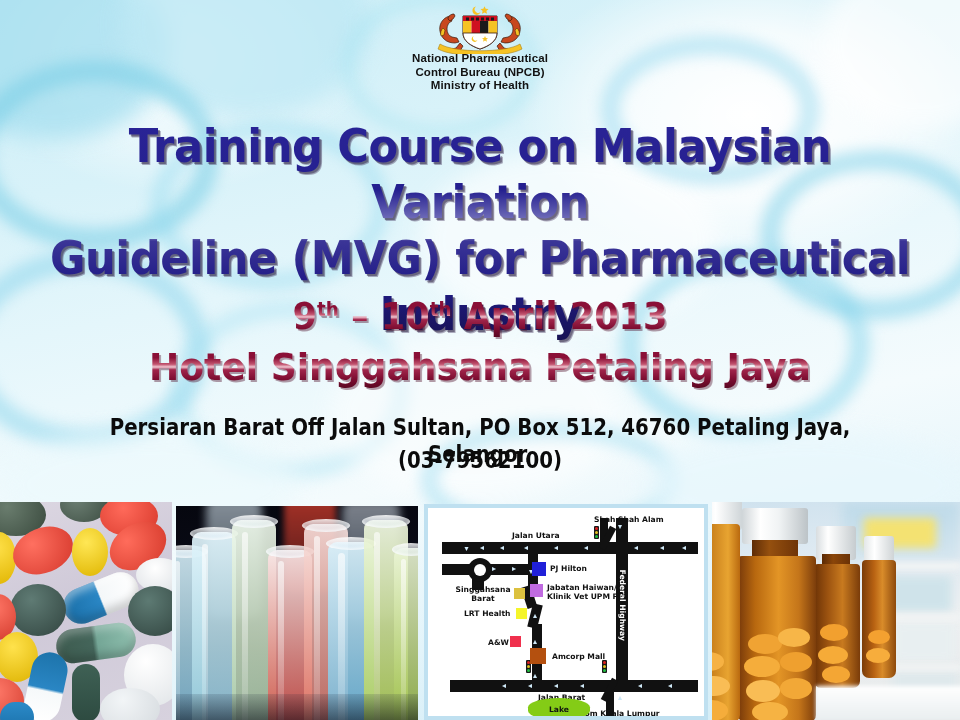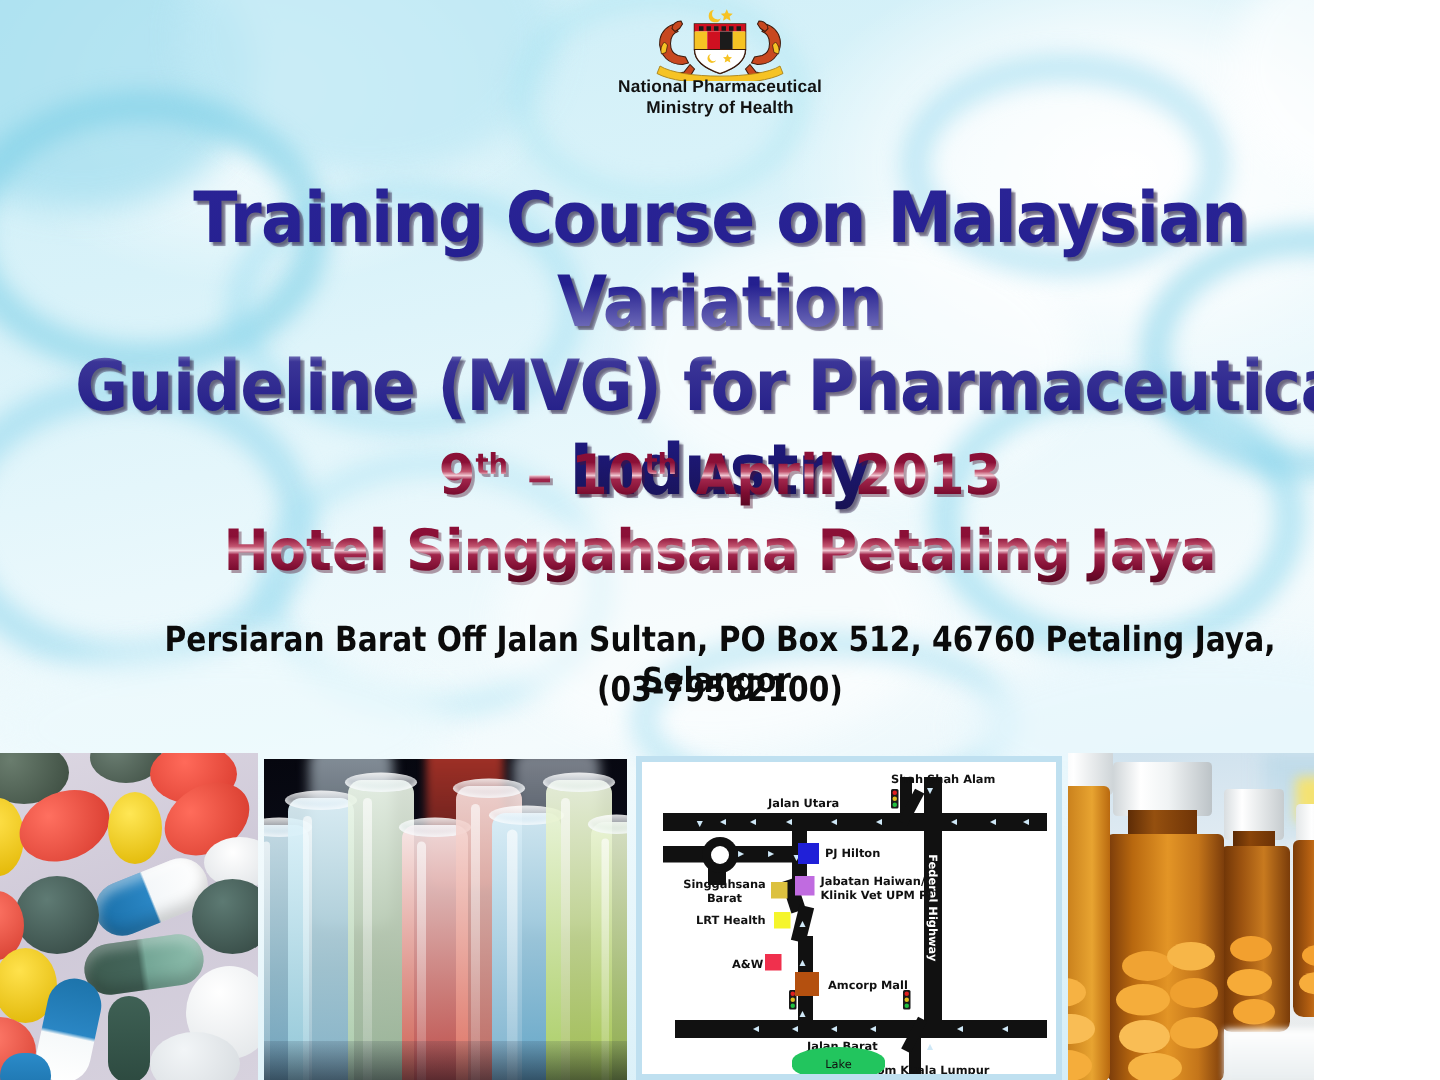--- a/index.html
+++ b/index.html
@@ -5,21 +5,21 @@
 <style>
   * { box-sizing: border-box; margin: 0; padding: 0; }
   html, body { width: 960px; height: 720px; }
   body {
     font-family: "Liberation Sans", sans-serif;
     background: #ffffff;
     overflow: hidden;
   }
   #poster {
     position: relative;
-    width: 876px;
+    width: 960px;
     height: 720px;
     overflow: hidden;
     background: #eaf7fc;
   }
 
   
   .bg-wrap {
     position: absolute;
     left: 0; top: 0; width: 960px; height: 720px;
     overflow: hidden;
@@ -230,25 +230,25 @@
   .arrow-w { position: absolute; color: #cfe8f7; font-size: 8px; line-height: 8px; }
   .tlight {
     position: absolute; width: 5px; height: 13px;
     background: #1a1a1a; border-radius: 1px;
     display: flex; flex-direction: column; align-items: center;
     justify-content: space-around; padding: 1px 0;
   }
   .tlight i { display: block; width: 3px; height: 3px; border-radius: 50%; }
   .lake {
     position: absolute;
-    background: #22c55e;
+    background: #84cc16;
     border-radius: 50%/42%;
     display: flex; align-items: center; justify-content: center;
     font-family: "DejaVu Sans", sans-serif;
-    font-weight: normal; font-size: 7.6px; color: #111;
+    font-weight: bold; font-size: 7.6px; color: #111;
   }
   .hwy-label {
     position: absolute;
     font-family: "DejaVu Sans", sans-serif;
     font-weight: bold; font-size: 7.6px; color: #fff;
     transform: rotate(90deg);
     transform-origin: center;
     white-space: nowrap;
   }
 
@@ -331,20 +331,21 @@
       <path d="M53 31 h34 c0 8 -8 13 -17 16 -9 -3 -17 -8 -17 -16z" fill="#ffffff" stroke="#3b1a0c" stroke-width=".8"></path>
       <path d="M64 34 a3 3 0 1 0 3.4 4.1 a2.4 2.4 0 1 1 -3.4 -4.1z" fill="#f6c324"></path>
       <path d="M75 34 l.9 2 2.1 .2 -1.6 1.4 .5 2.1 -1.9-1.1 -1.9 1.1 .5-2.1 -1.6-1.4 2.1-.2z" fill="#f6c324"></path>
 
       <path d="M30 42 c14 9 66 9 80 0 l2 5 c-16 9 -68 9 -84 0z" fill="#f6c324" stroke="#a8811a" stroke-width=".6"></path>
     </svg>
   </div>
 
   <div class="npcb-text">
     <div>National Pharmaceutical</div>
+    <div>Control Bureau (NPCB)</div>
     <div>Ministry of Health</div>
   </div>
 
   <div class="title-shade">Training Course on Malaysian Variation
 Guideline (MVG) for Pharmaceutical
 Industry</div>
   <div class="title">Training Course on Malaysian Variation
 Guideline (MVG) for Pharmaceutical
 Industry</div>
 

